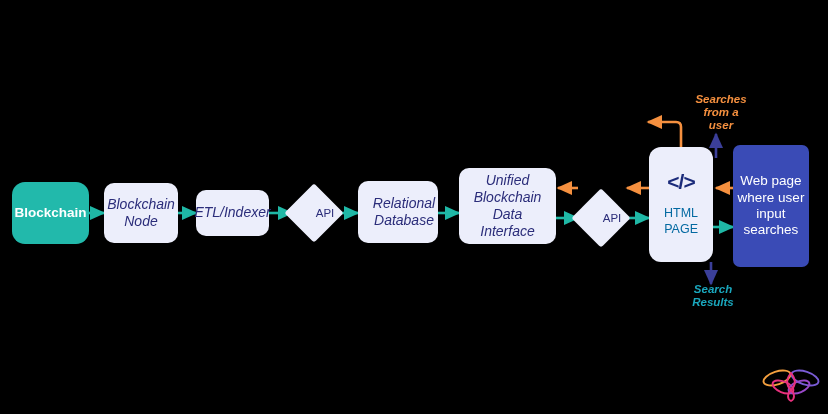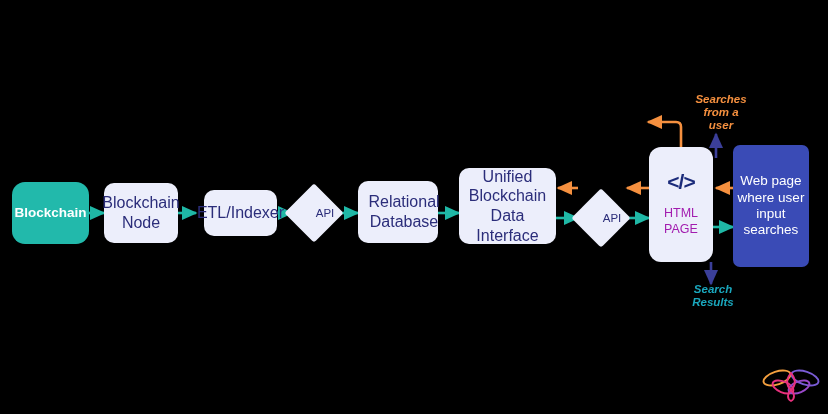--- a/index.html
+++ b/index.html
@@ -24,22 +24,23 @@
     align-items: center;
     justify-content: center;
     text-align: center;
     border-radius: 10px;
     line-height: 1.22;
     white-space: pre-line;
   }
   .node.light {
     background: #eceefb;
     color: #2b2d7a;
-    font-size: 16px;
+    font-size: 14px;
     font-weight: 400;
+    font-style: italic;
   }
   .node.teal {
     background: #22b9ab;
     color: #ffffff;
     font-size: 13.5px;
     font-weight: 700;
     border-radius: 13px;
   }
   .node.blue {
     background: #3a4bb6;
@@ -92,23 +93,23 @@
     gap: 14px;
   }
   .htmlpage .codeicon {
     color: #1b2b7a;
     font-size: 21px;
     font-weight: 700;
     letter-spacing: -1px;
     line-height: 1;
   }
   .htmlpage .hlabel {
-    color: #a21caf;
+    color: #0369a1;
     font-size: 12.5px;
-    text-align: left;
+    text-align: right;
     white-space: pre-line;
     line-height: 1.25;
   }
 
   
   #wires {
     position: absolute;
     left: 0;
     top: 0;
     width: 828px;
@@ -178,21 +179,21 @@
       <path d="M716,158 L716,134" marker-end="url(#ah-navy)"></path>
       <path d="M711,262 L711,284" marker-end="url(#ah-navy)"></path>
     </g>
   </svg>
 
   <div class="node teal" style="left:12px; top:182px; width:77px; height:62px;">Blockchain</div>
 
   <div class="node light" style="left:104px; top:183px; width:74px; height:60px;">Blockchain
 Node</div>
 
-  <div class="node light" style="left:204px; top:190px; width:73px; height:46px;">ETL/Indexer</div>
+  <div class="node light" style="left:196px; top:190px; width:73px; height:46px;">ETL/Indexer</div>
 
   <div class="diamond" style="left:292px; top:183px; width:44px; height:60px;">
     <div class="shape"></div>
     <div class="dlabel">API</div>
   </div>
 
   <div class="node light" style="left:358px; top:181px; width:80px; height:62px;padding-left:12px;">Relational
 Database</div>
 
   <div class="node light" style="left:459px; top:168px; width:97px; height:76px;">Unified

